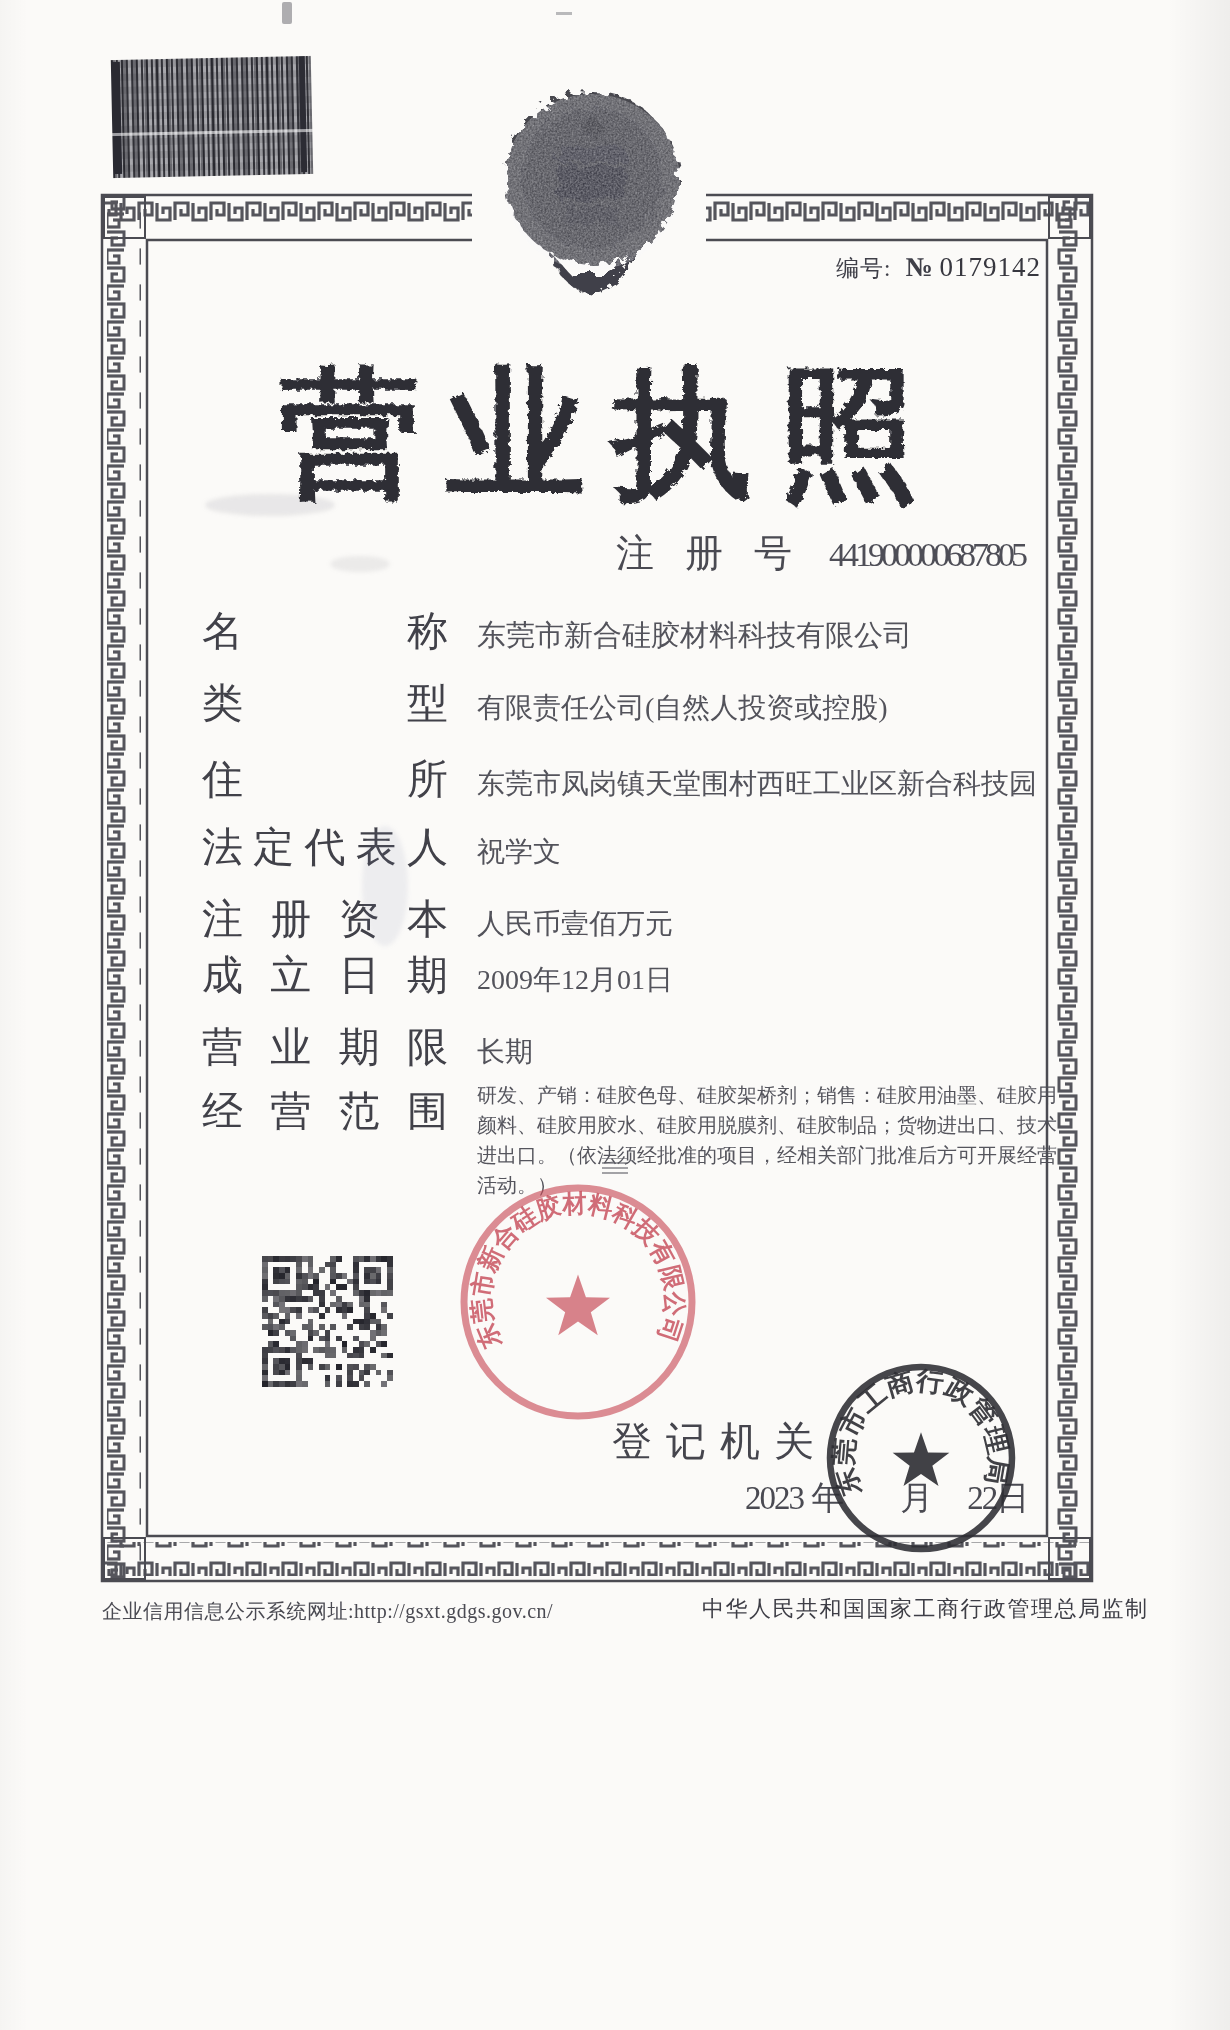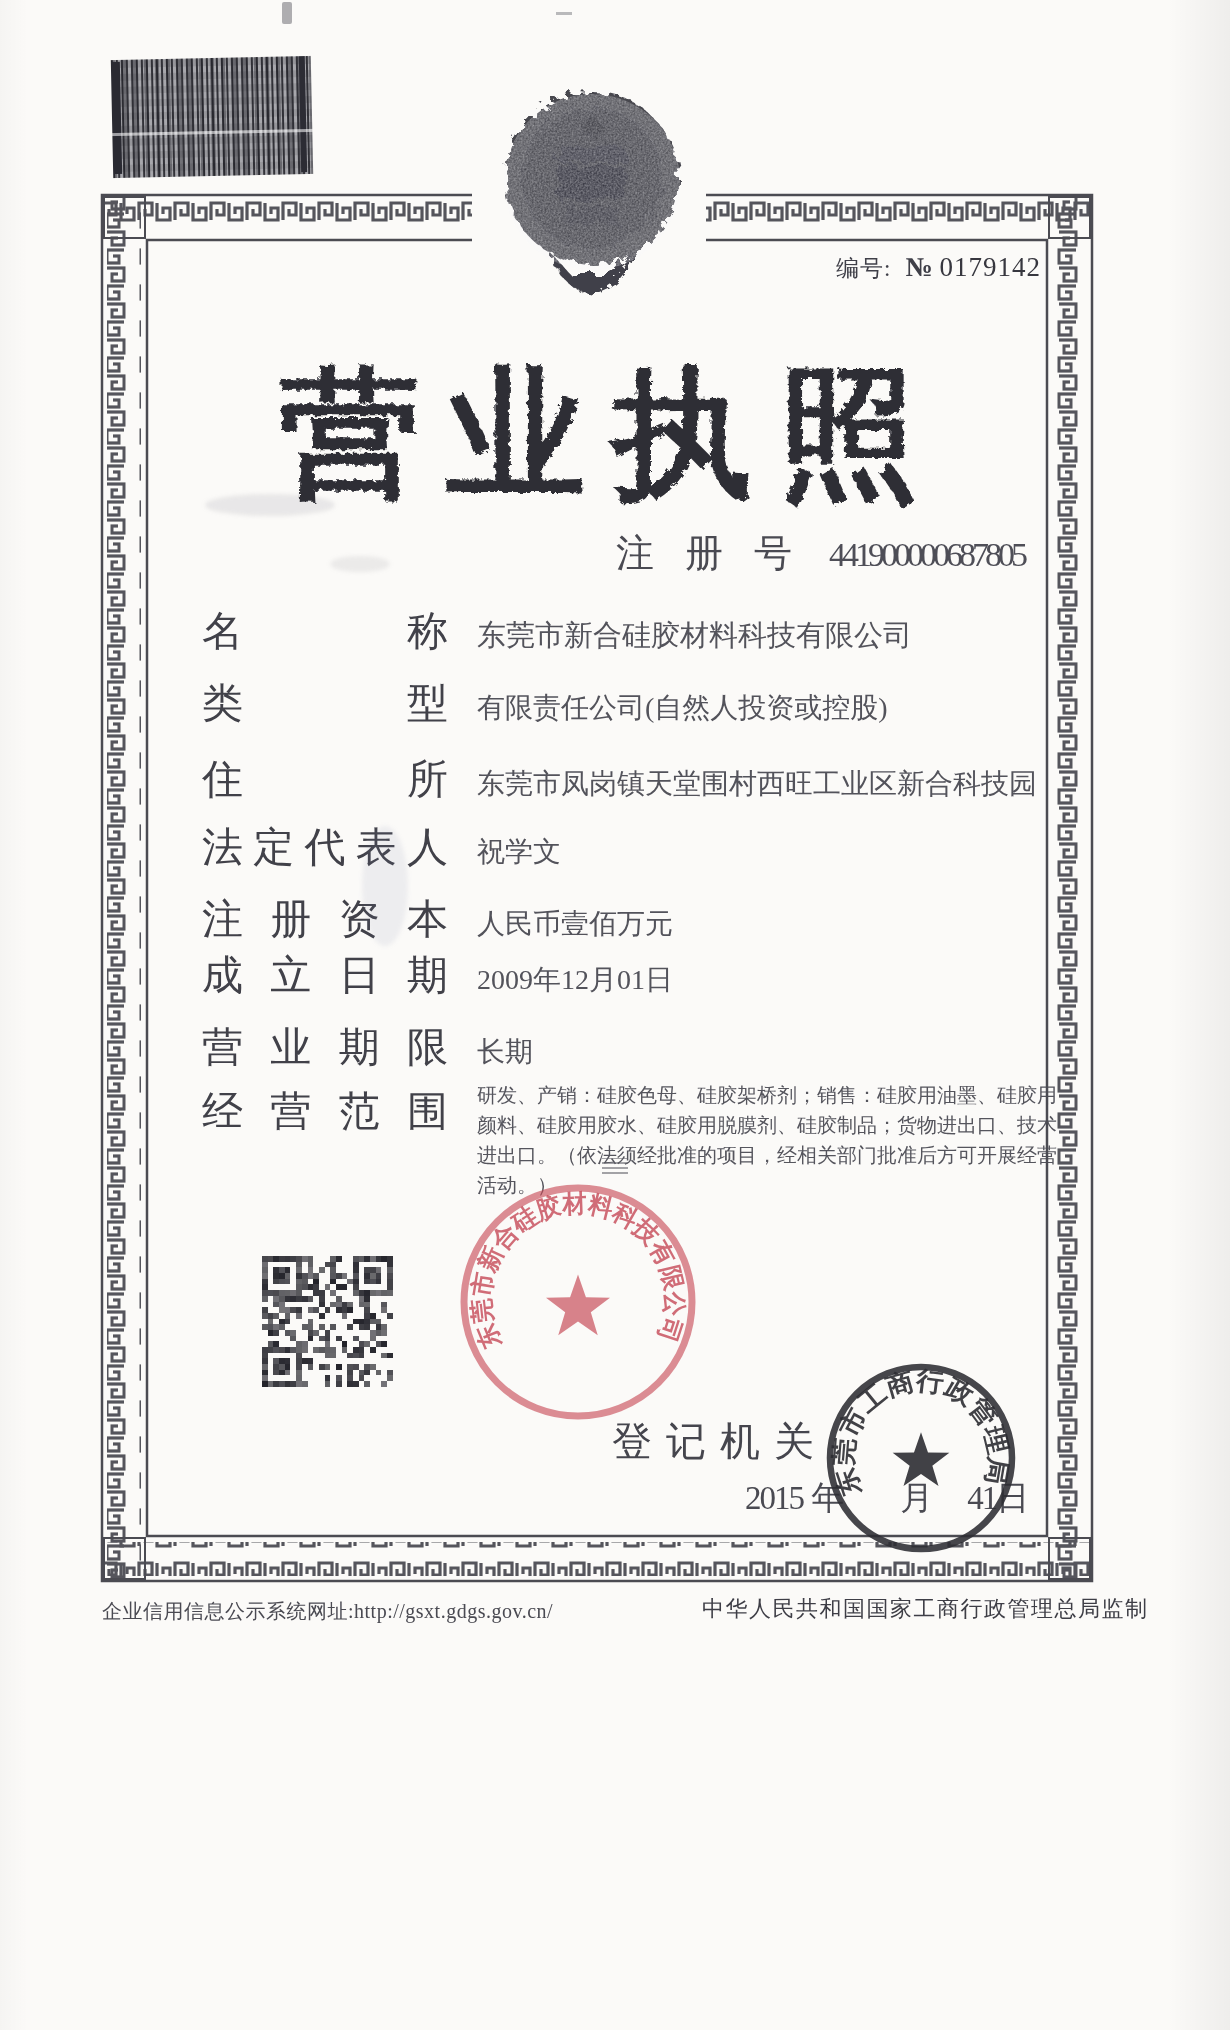--- a/index.html
+++ b/index.html
@@ -740,22 +740,22 @@
     </defs>
     <circle cx="150" cy="152" r="114" fill="none" stroke-width="7" stroke-opacity="0.62" stroke="#c64856"></circle>
     <polygon transform="translate(150,158) scale(0.7)" fill-opacity="0.68" points="0,-48 11.3,-15.5 45.7,-14.8 18.3,5.9 28.2,38.8 0,19.2 -28.2,38.8 -18.3,5.9 -45.7,-14.8 -11.3,-15.5" fill="#c64856"></polygon>
     <text font-size="25" font-weight="bold" fill-opacity="0.8" font-family="Liberation Serif, DejaVu Serif, serif" fill="#c64856">
       <textPath href="#arcC" startOffset="0" textLength="362" lengthAdjust="spacingAndGlyphs">东莞市新合硅胶材料科技有限公司</textPath>
     </text>
   </svg>
 
   <div class="abs registrar">登记机关</div>
   <div class="abs date-line">
-    <span class="d-num">2015</span>
-    <span>年</span><span class="d-month">月</span><span class="d-day d-num">41</span><span>日</span>
+    <span class="d-num">2023</span>
+    <span>年</span><span class="d-month">月</span><span class="d-day d-num">22</span><span>日</span>
   </div>
 
   <svg class="abs seal-registrar" width="252" height="252" viewBox="0 0 252 252">
     <defs>
       <path id="arcR" d="M 67.1 160 A 68 68 0 1 1 184.9 160" fill="none"></path>
     </defs>
     <circle cx="126" cy="126" r="91" fill="none" stroke-width="6.5" stroke-opacity="0.88" stroke="#2c2c32"></circle>
     <polygon transform="translate(126,130) scale(0.62)" fill-opacity="0.9" points="0,-48 11.3,-15.5 45.7,-14.8 18.3,5.9 28.2,38.8 0,19.2 -28.2,38.8 -18.3,5.9 -45.7,-14.8 -11.3,-15.5" fill="#2c2c32"></polygon>
     <text font-size="26" font-weight="bold" fill-opacity="0.9" font-family="Liberation Serif, DejaVu Serif, serif" fill="#2c2c32">
       <textPath href="#arcR" startOffset="0" textLength="274" lengthAdjust="spacingAndGlyphs">东莞市工商行政管理局</textPath>

